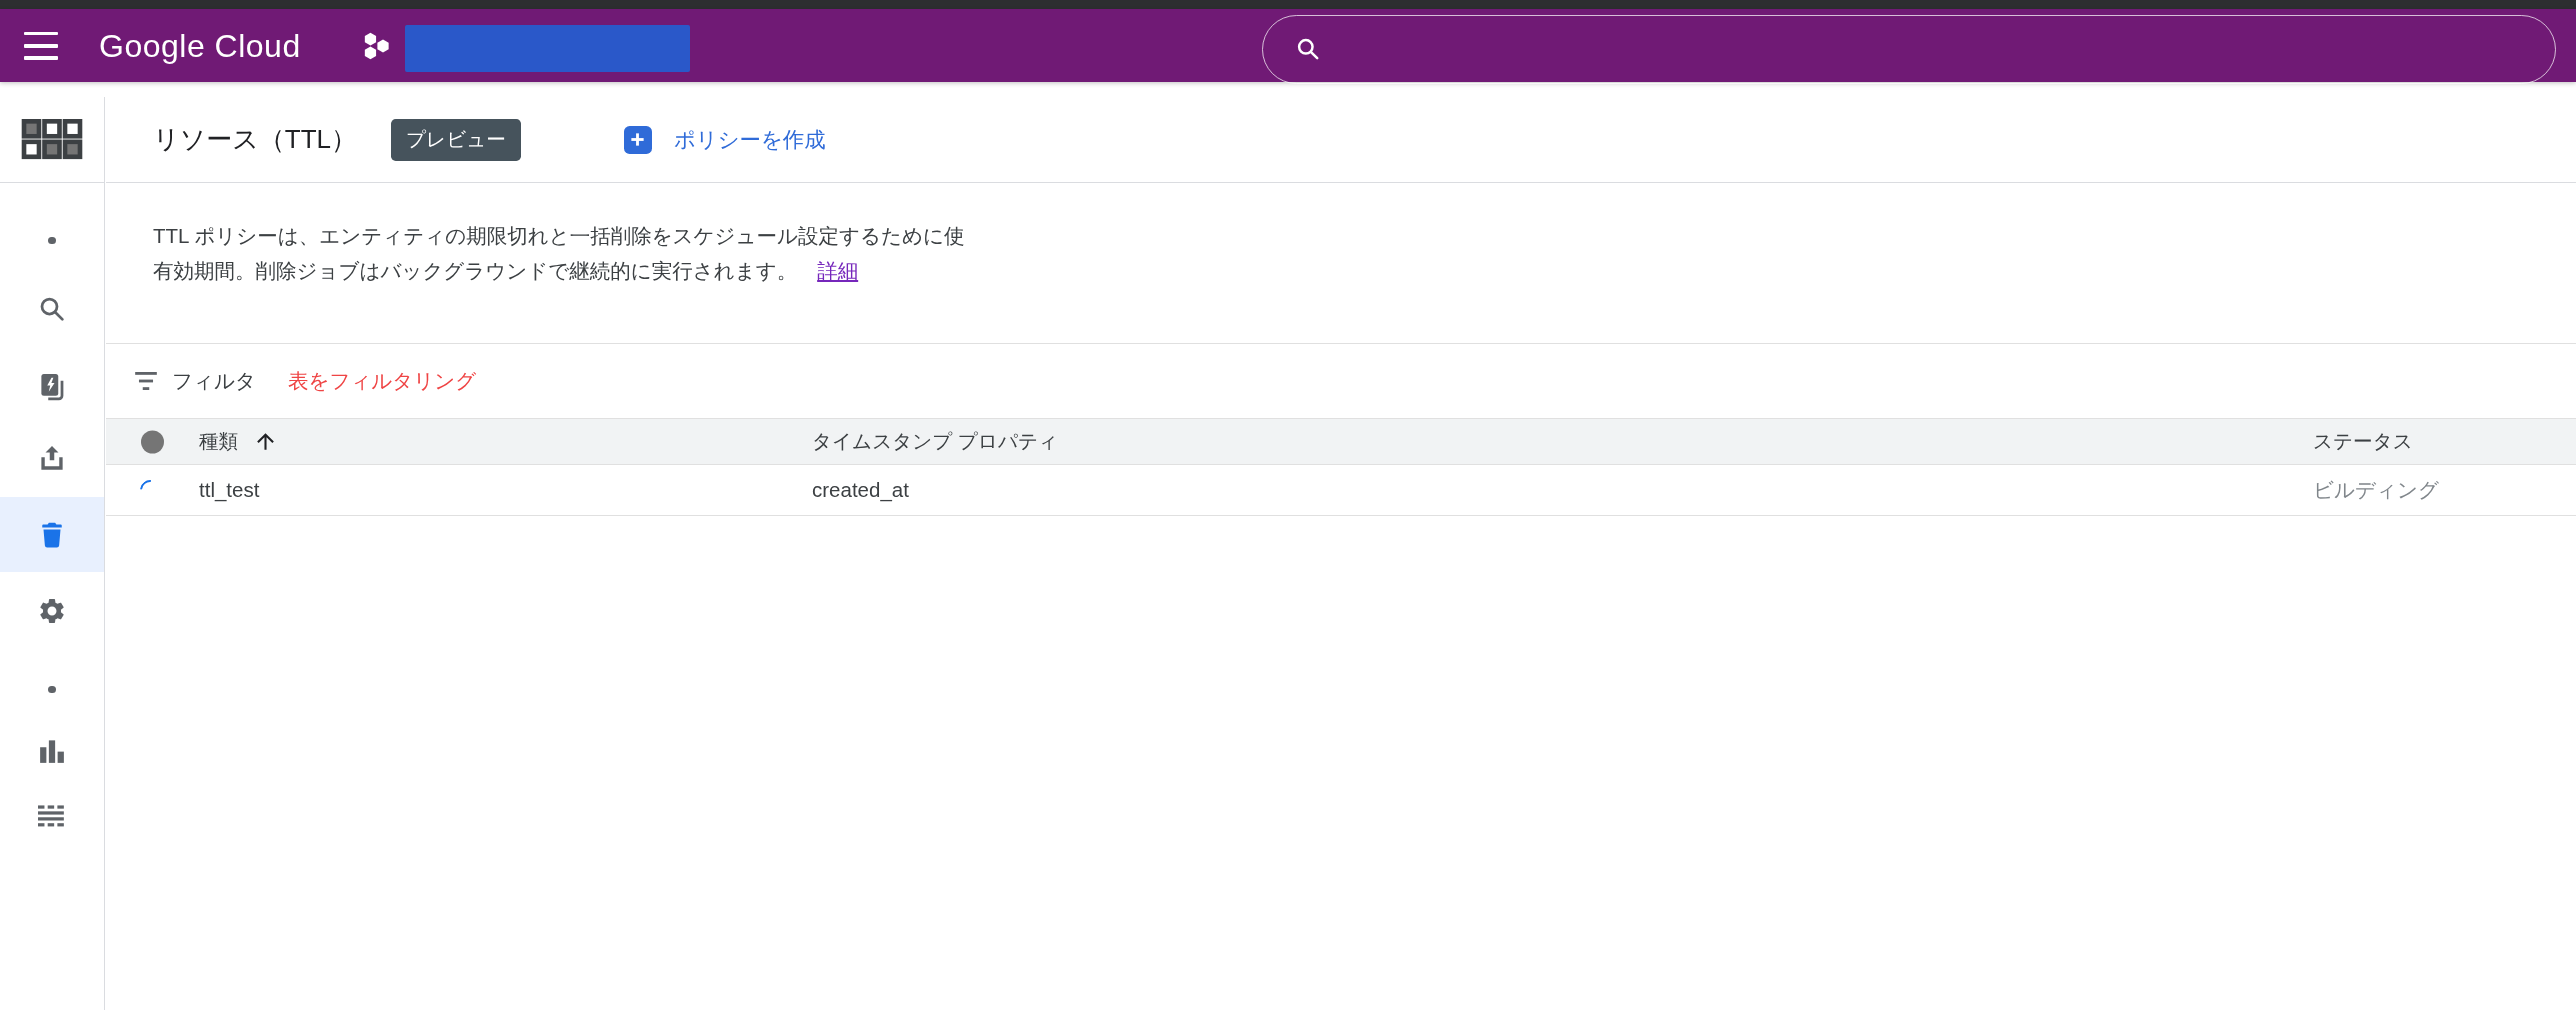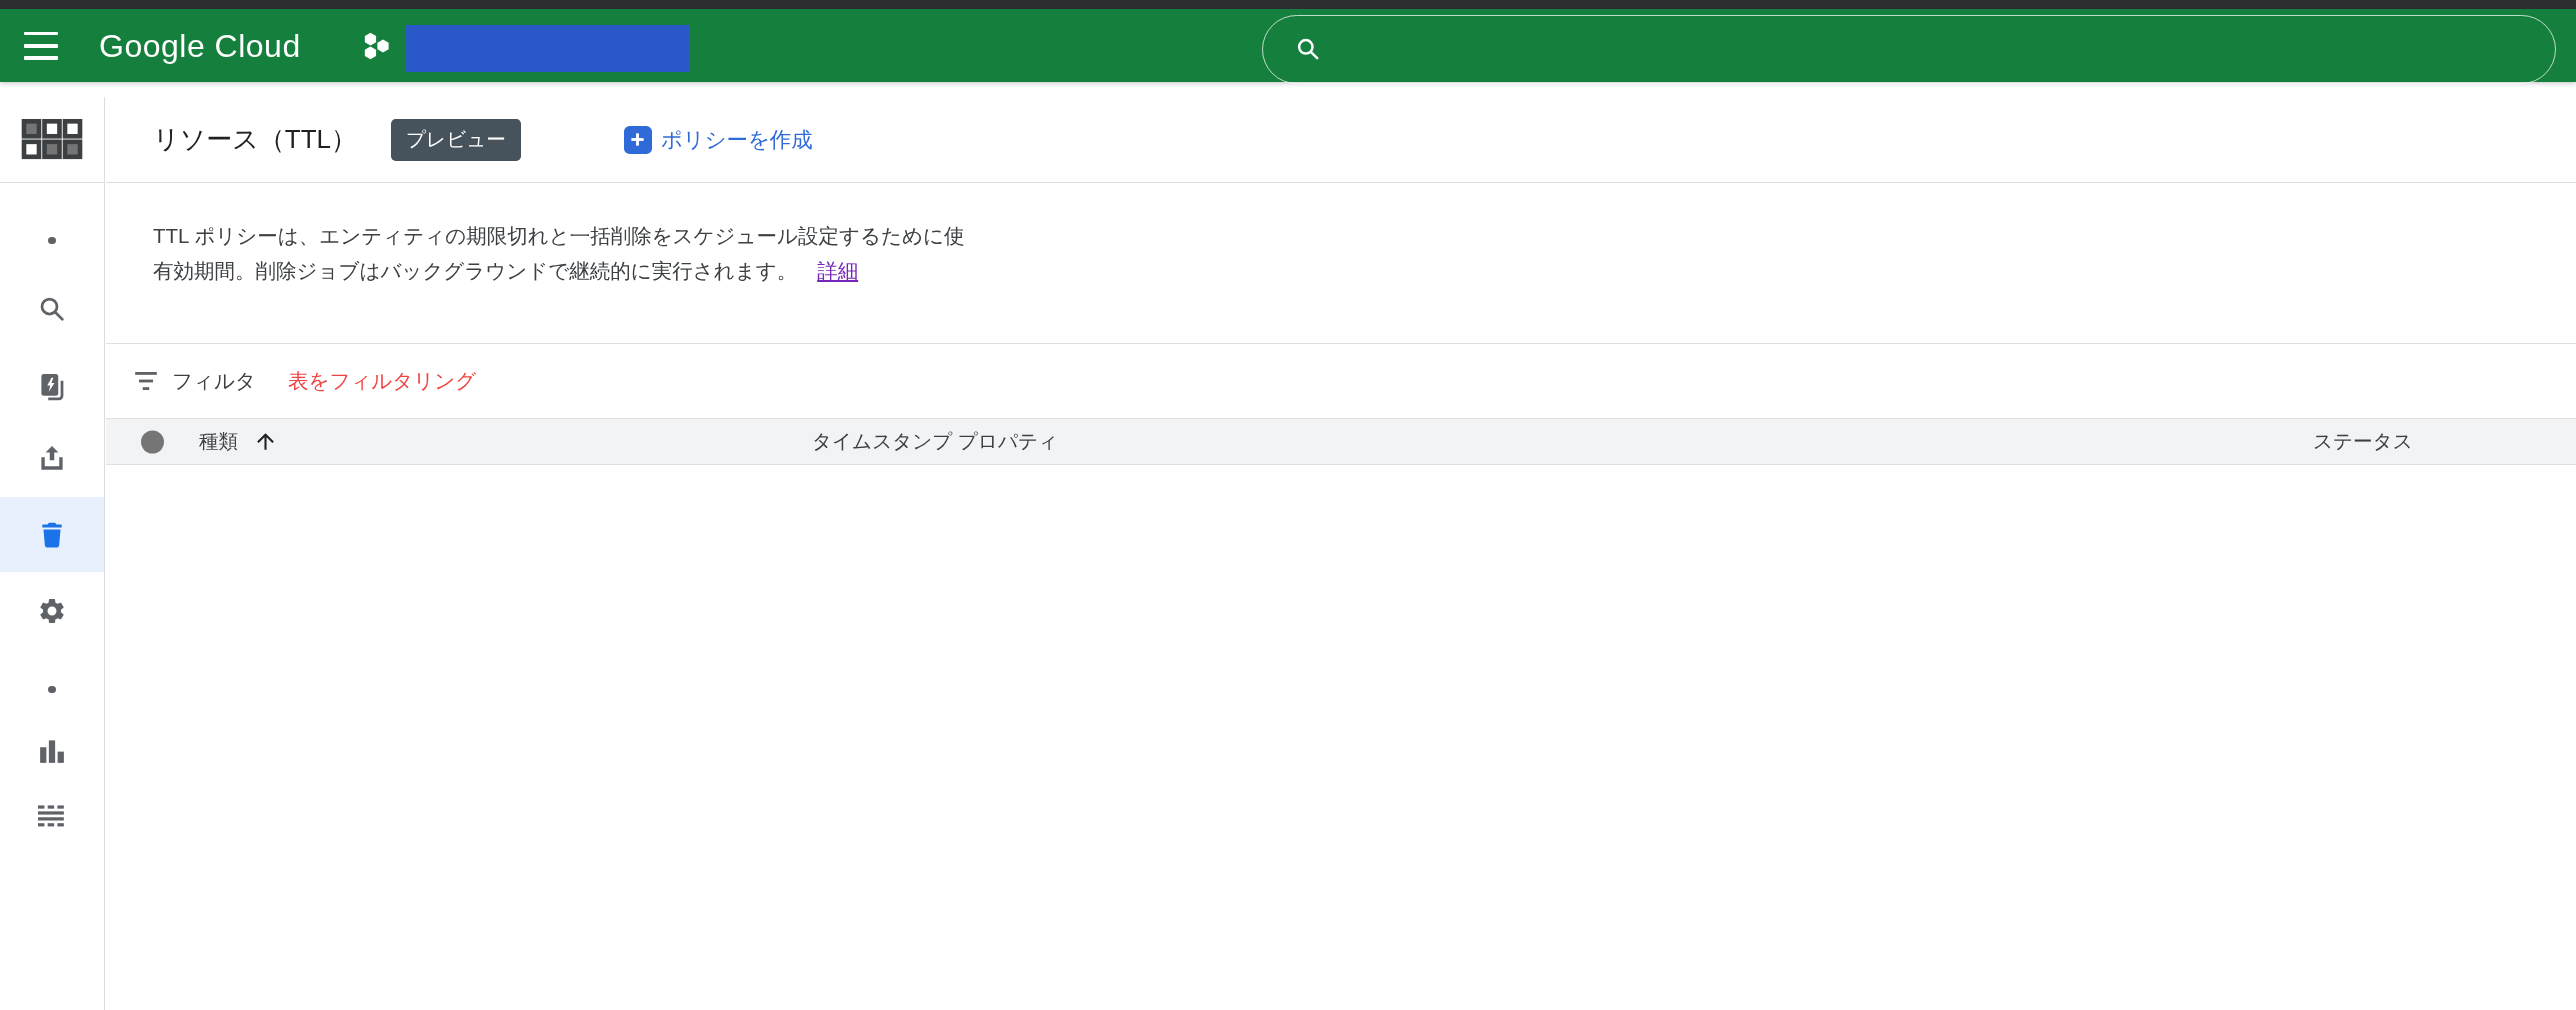--- a/index.html
+++ b/index.html
@@ -4,21 +4,21 @@
 <style>
   * { margin:0; padding:0; box-sizing:border-box; }
   html,body { width:2576px; height:1010px; overflow:hidden; background:#fff;
               font-family:"Liberation Sans","DejaVu Sans",sans-serif; }
   .screen { position:relative; width:2576px; height:1010px; background:#fff; }
 
   
   .window-strip { position:absolute; left:0; top:0; width:100%; height:9.3px; background:#2d2e30; }
 
   
-  .appbar { position:absolute; left:0; top:9.3px; width:100%; height:73px; background:#15803d;
+  .appbar { position:absolute; left:0; top:9.3px; width:100%; height:73px; background:#701a75;
             box-shadow:0 1.9px 4.7px rgba(0,0,0,.25); }
   .hamburger { position:absolute; left:24px; top:50%; transform:translateY(-50%);
                width:37px; height:28px; display:flex; flex-direction:column; justify-content:space-between;
                background:none; border:none; cursor:pointer; }
   .hamburger span { display:block; width:34px; height:3.7px; background:#fff; border-radius:0.9px; }
   .logo { position:absolute; left:99px; top:50%; transform:translateY(-50%);
           color:#fff; font-size:32px; font-weight:500; letter-spacing:0.5px; white-space:nowrap; }
   .hexes { position:absolute; left:360px; top:50%; transform:translateY(-50%); }
   .redacted { position:absolute; left:405px; top:16px; width:285px; height:47px;
               background:#2a58c9; border-radius:1.9px; }
@@ -41,21 +41,21 @@
   .active-item { position:absolute; left:0; top:400px; width:104px; height:75px;
                  background:#e8f0fe; display:flex; align-items:center; justify-content:center; cursor:pointer; }
 
   
   .content { position:absolute; left:106px; top:97px; width:2470px; height:913px; background:#fff; }
   .titlebar { position:absolute; left:0; top:0; width:100%; height:86px;
               border-bottom:0.9px solid #dadce0; display:flex; align-items:center; padding-left:47px; }
   .page-title { font-size:26px; font-weight:500; color:#202124; white-space:nowrap; }
   .badge { margin-left:34px; background:#46535c; color:#fff; font-size:19.6px;
            padding:7.5px 15px; border-radius:4.7px; white-space:nowrap;font-family:Liberation Mono, monospace; }
-  .create-btn { margin-left:103px; display:flex; align-items:center; gap:9px;
+  .create-btn { margin-left:103px; display:flex; align-items:center; gap:22px;
                 background:none; border:none; cursor:pointer; }
   .plus-box { width:28px; height:28px; background:#2f6bd8; border-radius:5.6px;
               display:flex; align-items:center; justify-content:center; }
   .create-label { color:#2f6bd8; font-size:21.4px; font-weight:500; white-space:nowrap; }
 
   .desc { position:absolute; left:47px; top:121px; font-size:20.5px; line-height:35px;
           color:#3c4043; }
   .learn-link { color:#7627bb; text-decoration:underline; margin-left:20px; cursor:pointer; }
 
   .filterbar { position:absolute; left:0; top:246px; width:100%; height:75px;
@@ -228,16 +228,22 @@
         <span class="sort-arrow">
           <svg width="25" height="25" viewBox="0 0 24 24" fill="#202124">
             <path d="M4 12l1.41 1.41L11 7.83V20h2V7.83l5.59 5.58L20 12l-8-8-8 8z"></path>
           </svg>
         </span>
       </div>
       <div class="th c2">タイムスタンプ プロパティ</div>
       <div class="th c3">ステータス</div>
     </div>
 
+    <div class="trow">
+      <span class="spinner"></span>
+      <div class="td c1">ttl_test</div>
+      <div class="td c2">created_at</div>
+      <div class="td c3 status">ビルディング</div>
+    </div>
 
   </main>
 </div>
 
 
 </body></html>

